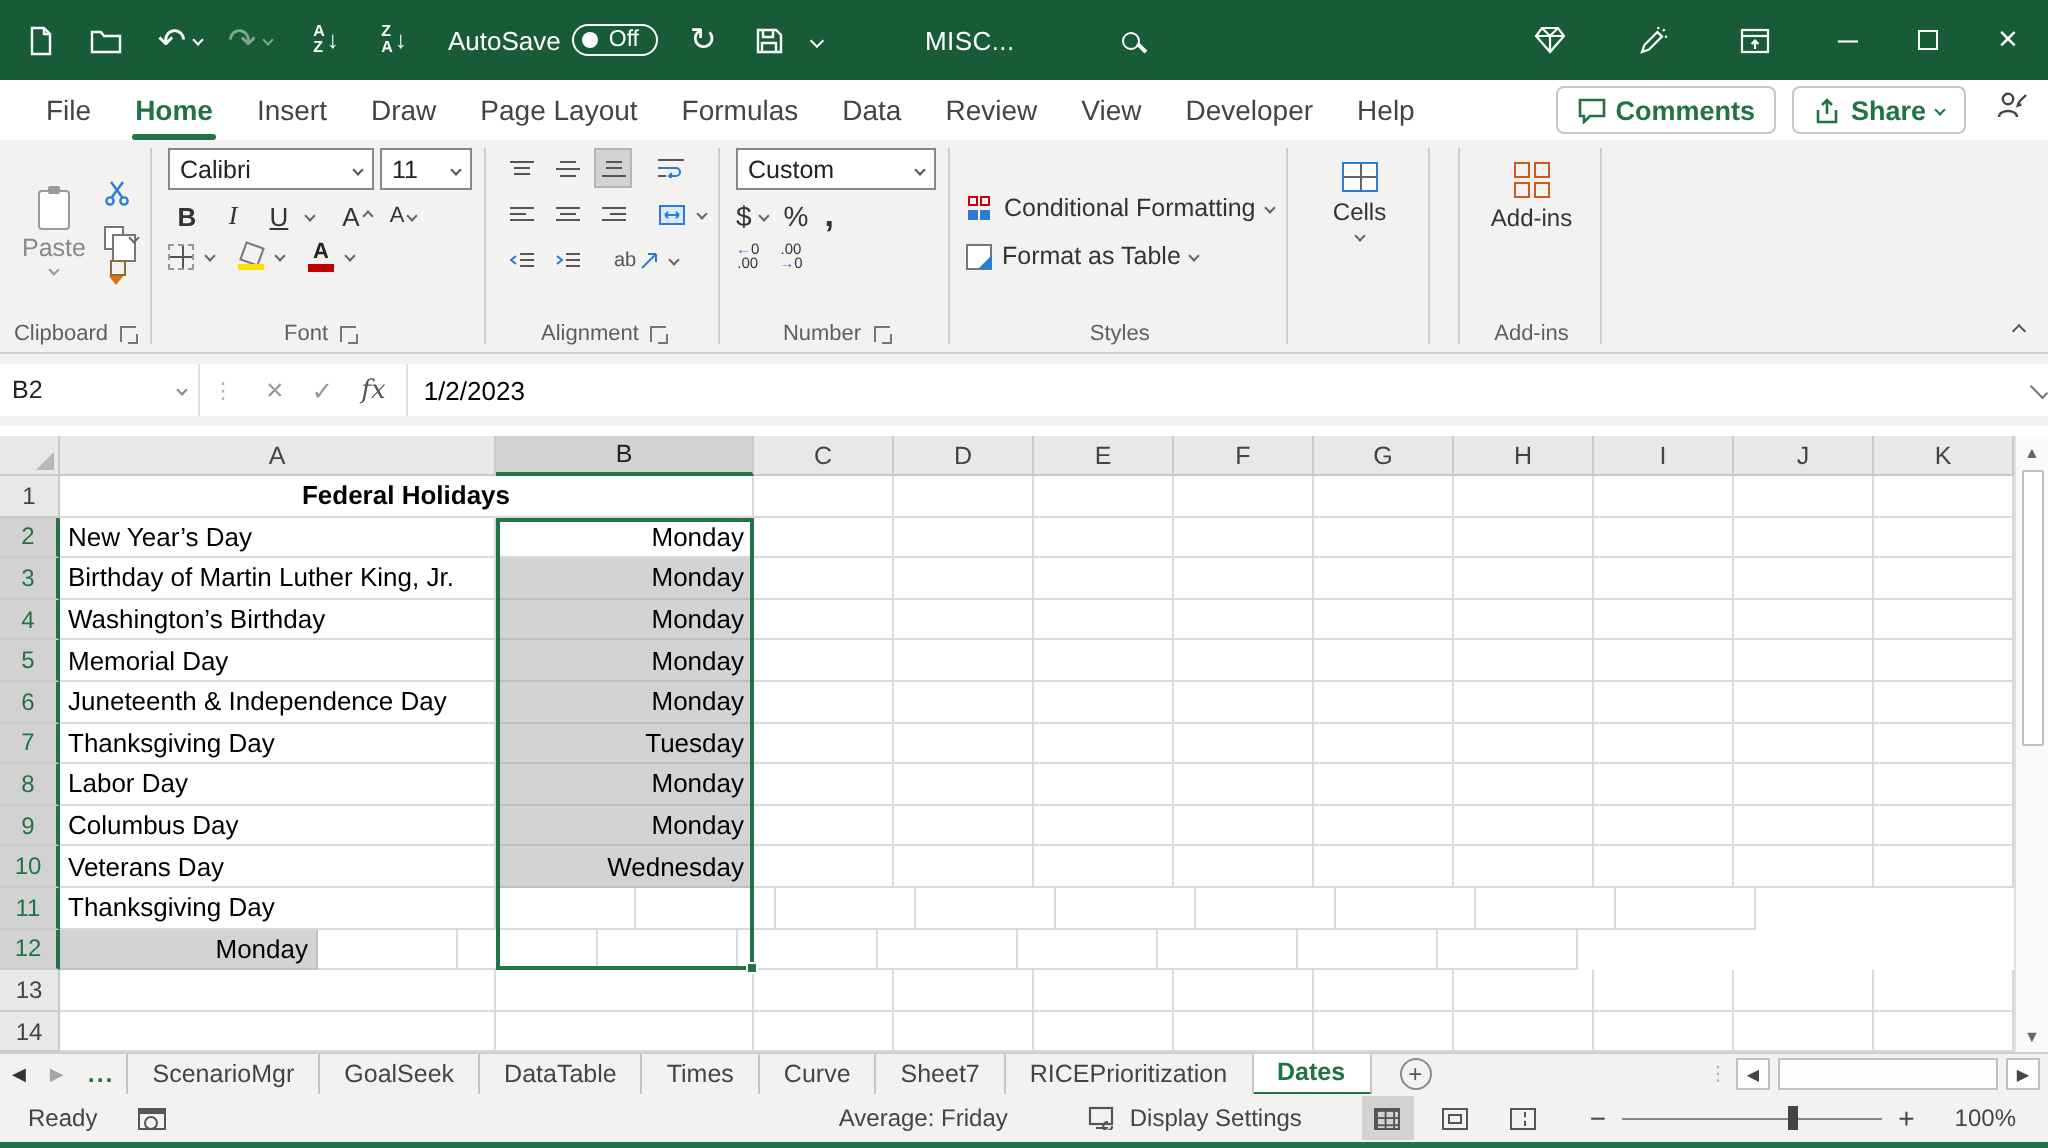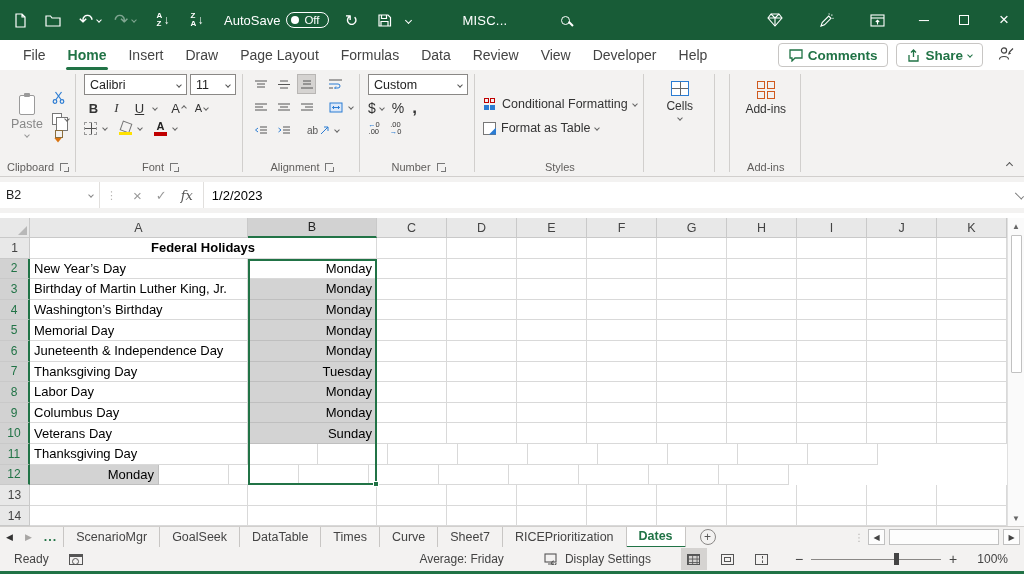--- a/index.html
+++ b/index.html
@@ -734,21 +734,21 @@
           <div class="cell" style="width: 70px;"></div>
           <div class="cell" style="width: 70px;"></div>
           <div class="cell" style="width: 70px;"></div>
           <div class="cell" style="width: 70px;"></div>
           <div class="cell" style="width: 70px;"></div>
           <div class="cell" style="width: 70px;"></div>
         </div>
         <div class="grow">
           <div class="rhead sel">10</div>
           <div class="cell" style="width: 218px;">Veterans Day</div>
-          <div class="cell daycell selgray" style="width: 129px;">Sunday</div>
+          <div class="cell daycell selgray" style="width: 129px;">Wednesday</div>
           <div class="cell" style="width: 70px;"></div>
           <div class="cell" style="width: 70px;"></div>
           <div class="cell" style="width: 70px;"></div>
           <div class="cell" style="width: 70px;"></div>
           <div class="cell" style="width: 70px;"></div>
           <div class="cell" style="width: 70px;"></div>
           <div class="cell" style="width: 70px;"></div>
           <div class="cell" style="width: 70px;"></div>
           <div class="cell" style="width: 70px;"></div>
         </div>

